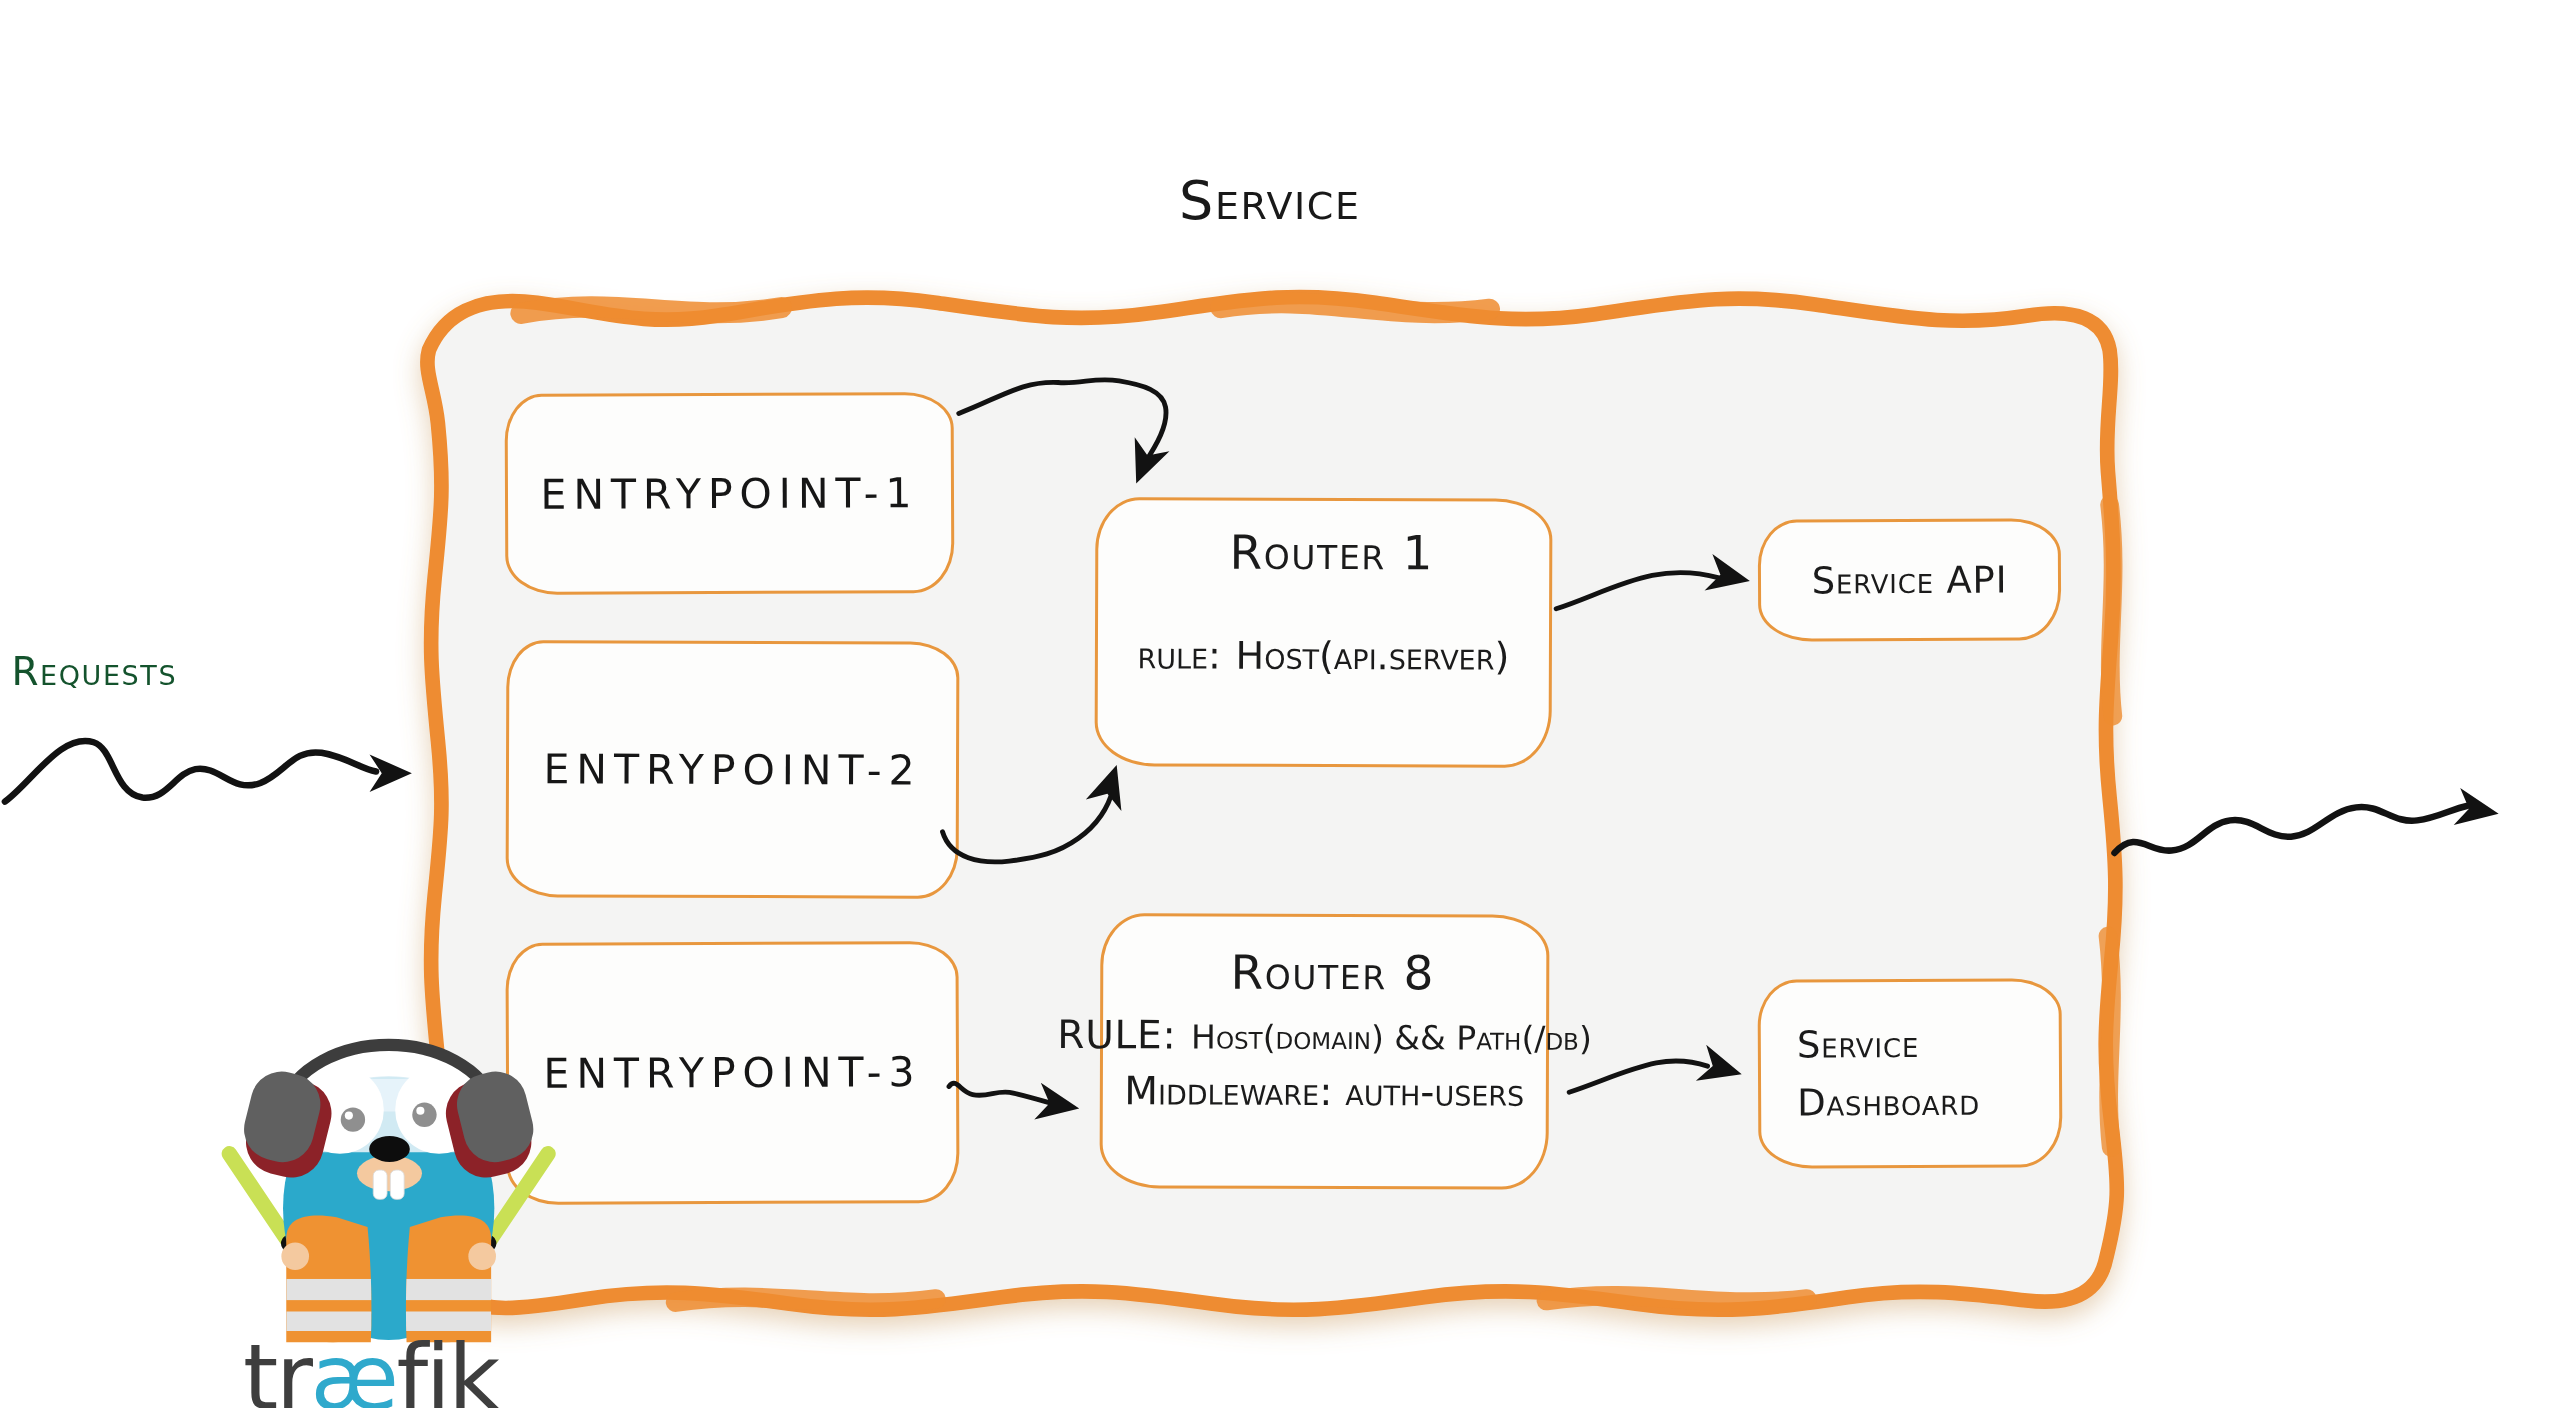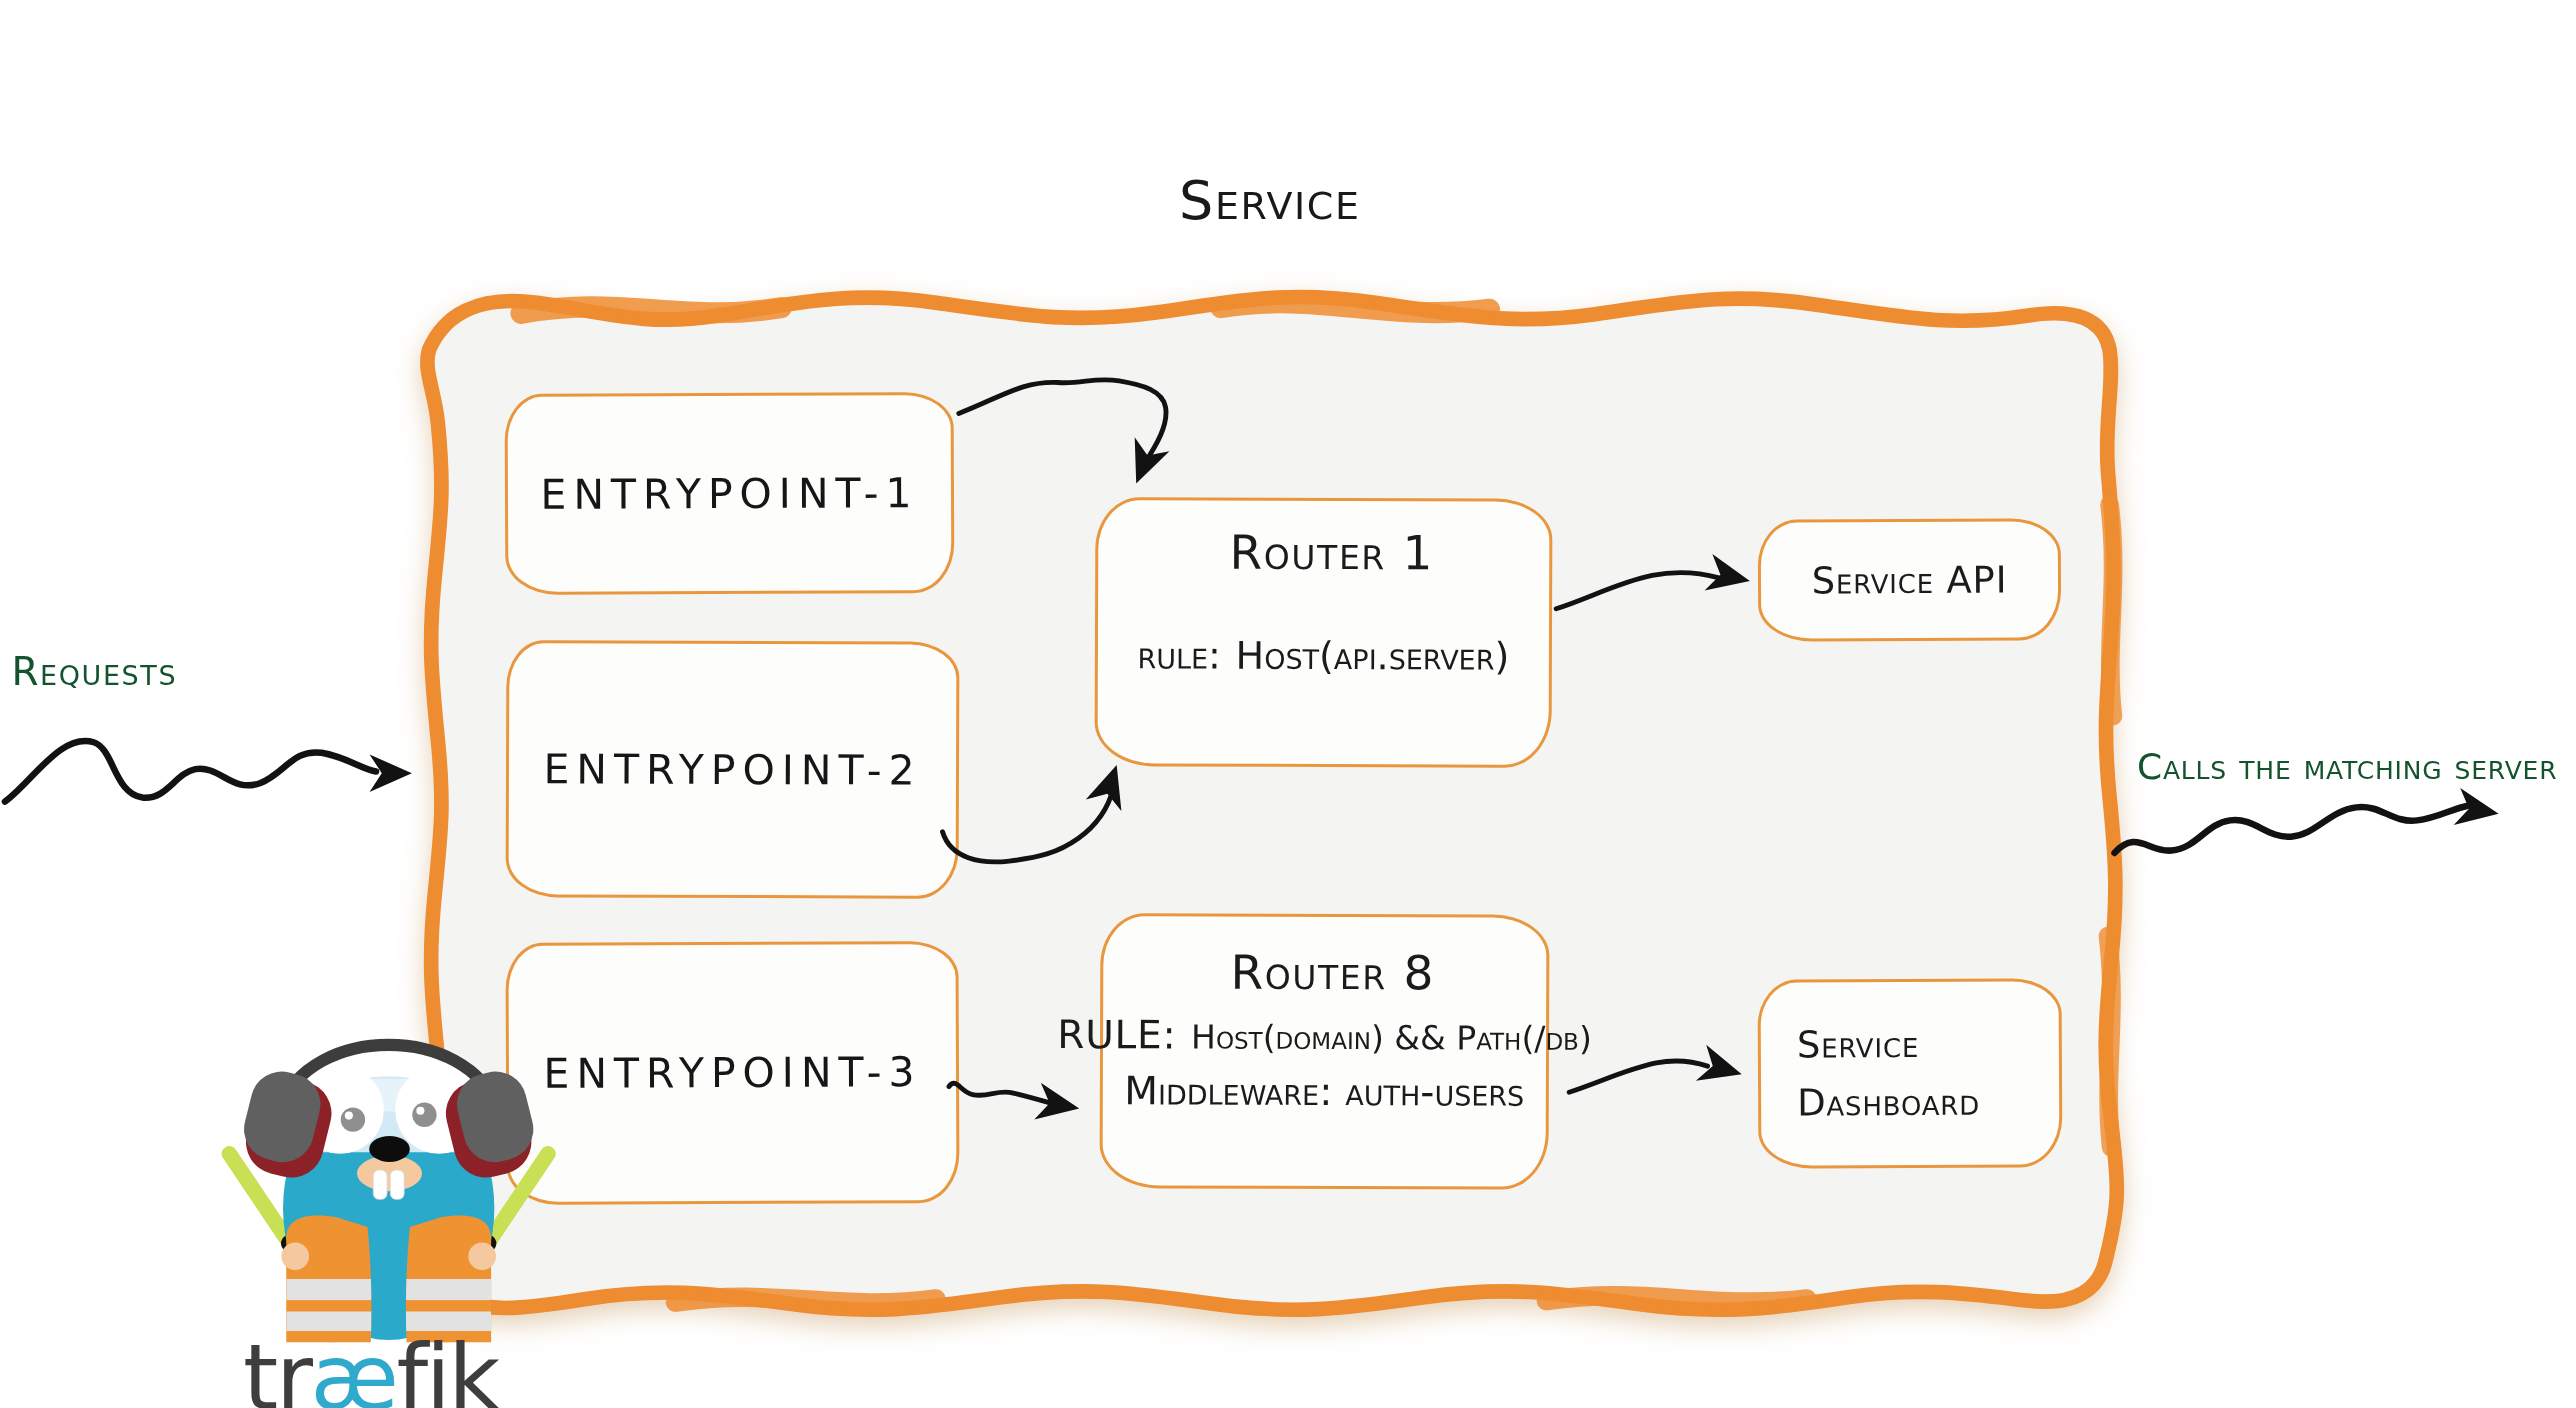--- a/index.html
+++ b/index.html
@@ -95,21 +95,20 @@
          S 546,990 538,910 S 526,790 534,710 S 546,600 538,520
          C 534,480 520,455 527,430 Z" fill="#f4f4f3" stroke="#ee8c30" stroke-width="18" stroke-linejoin="round" filter="url(#softsh)"></path>
     <path d="M 640,385 C 760,362 840,398 960,378 M 1500,378 C 1620,358 1700,396 1830,380" fill="none" stroke="#ee8c30" stroke-width="26" stroke-linecap="round" opacity="0.85"></path>
     <path d="M 830,1600 C 950,1582 1030,1612 1150,1596 M 1900,1598 C 2020,1580 2100,1610 2220,1596" fill="none" stroke="#ee8c30" stroke-width="24" stroke-linecap="round" opacity="0.85"></path>
     <path d="M 2592,620 C 2604,720 2586,790 2596,880 M 2590,1150 C 2602,1250 2584,1320 2594,1410" fill="none" stroke="#ee8c30" stroke-width="23" stroke-linecap="round" opacity="0.8"></path>
   </svg>
 
   <div class="page-title">Service</div>
 
   <div class="flow-label" id="requests-label">Requests</div>
-  <div class="flow-label" id="calls-label">Calls the matching server</div>
 
   <div class="node ep" id="entrypoint-1">
     <div class="ep-label">entrypoint-1</div>
   </div>
   <div class="node ep" id="entrypoint-2">
     <div class="ep-label">entrypoint-2</div>
   </div>
   <div class="node ep" id="entrypoint-3">
     <div class="ep-label">entrypoint-3</div>
   </div>

